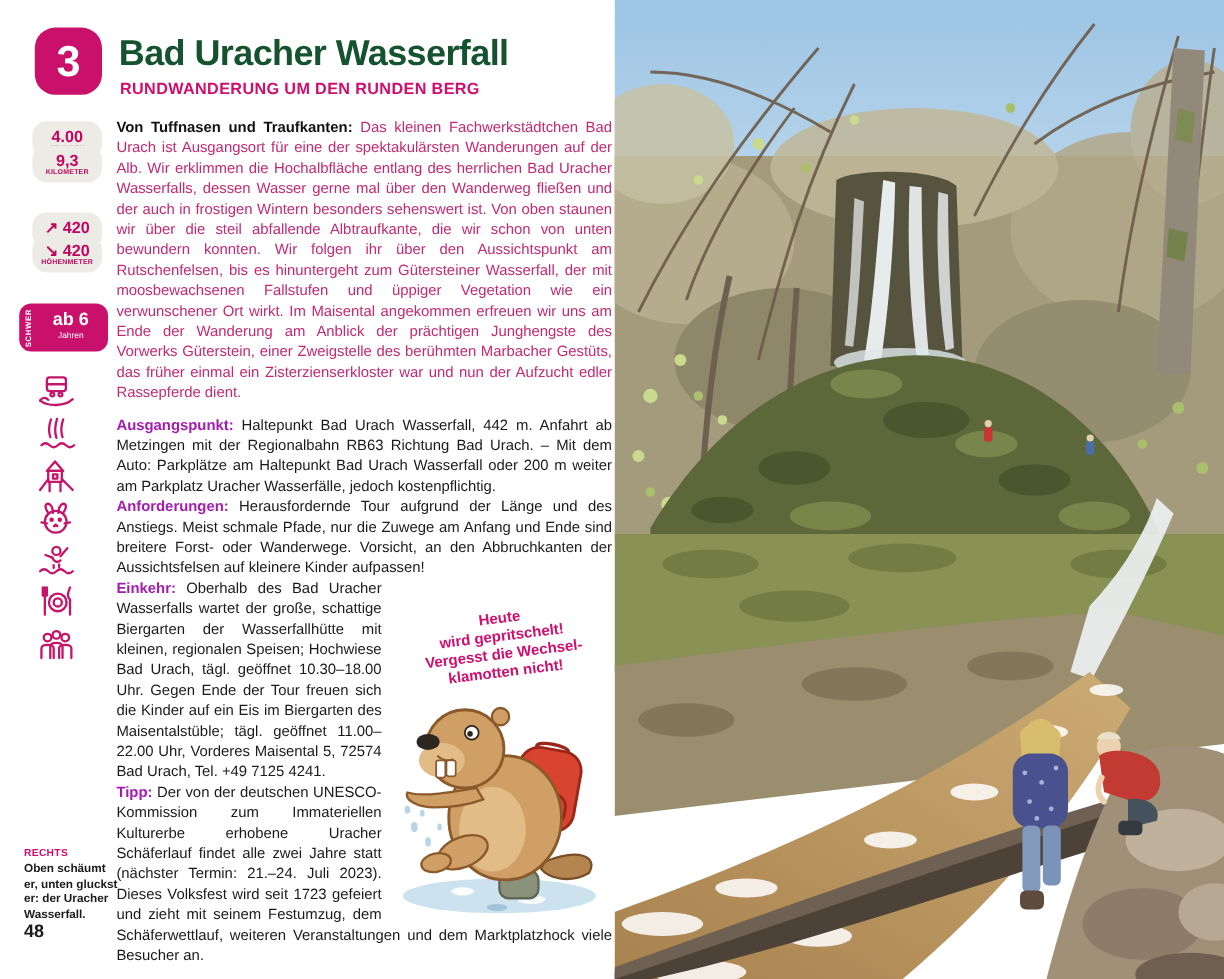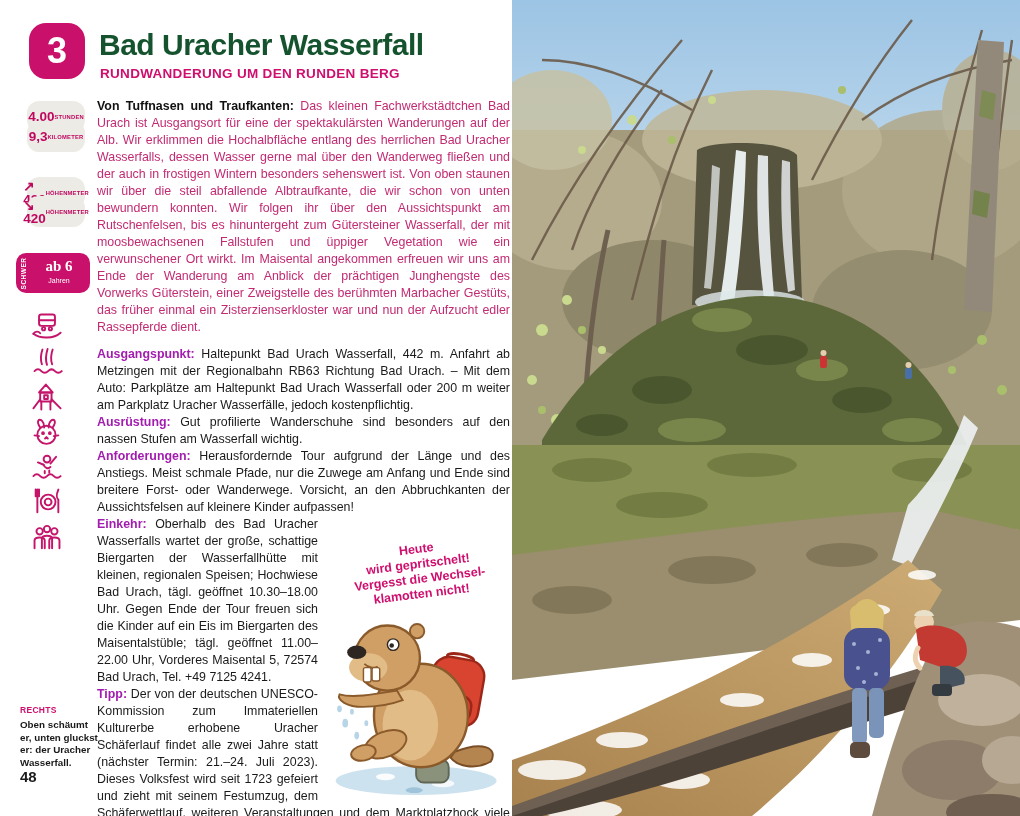--- a/index.html
+++ b/index.html
@@ -18,37 +18,37 @@
     position:absolute;left:99px;top:28px;width:410px;
     color:#14532d;font-size:30px;font-weight:bold;letter-spacing:-0.5px;
   }
   .subtitle{
     position:absolute;left:100px;top:66px;width:410px;
     color:#cf0e6e;font-size:13.5px;font-weight:bold;letter-spacing:0.3px;
   }
   
   .stat{
     position:absolute;left:27px;width:58px;height:31px;background:#edebe6;
-    border-radius:12px;display:flex;flex-direction:row;align-items:center;justify-content:center;
+    border-radius:12px;display:flex;flex-direction:column;align-items:center;justify-content:center;
     color:#c0075f;
   }
   .stat .v{font-size:13.5px;font-weight:bold;line-height:13px;}
   .stat .l{font-size:5.8px;font-weight:bold;letter-spacing:0.2px;margin-top:1px;}
   .diff{
     position:absolute;left:16px;top:253px;width:74px;height:40px;
     background:#c9116b;border-radius:10px;color:#fff;
   }
   .diff .tab{
     position:absolute;left:1px;top:0;width:13px;height:40px;
     display:flex;align-items:center;justify-content:center;
   }
   .diff .tab span{
     transform:rotate(-90deg);font-size:6.5px;font-weight:bold;letter-spacing:0.5px;white-space:nowrap;
   }
-  .diff .age{position:absolute;left:14px;top:5px;width:58px;text-align:center;font-size:15px;font-weight:bold;font-family:Liberation Serif, serif;}
+  .diff .age{position:absolute;left:14px;top:5px;width:58px;text-align:center;font-size:15px;font-weight:bold;}
   .diff .ageu{position:absolute;left:14px;top:24px;width:58px;text-align:center;font-size:7px;}
   
   .icon-rail{position:absolute;left:30px;top:312px;width:36px;display:flex;flex-direction:column;gap:5px;}
   .icon-rail svg{width:34px;height:30px;}
   .pink-stroke{stroke:#c4156b;fill:none;stroke-width:1.7;stroke-linecap:round;stroke-linejoin:round;}
   
   .main-text{
     position:absolute;left:97px;top:98px;width:413px;
     font-size:12.4px;line-height:17px;text-align:justify;
   }
@@ -174,21 +174,20 @@
       <circle cx="21.5" cy="8" r="2.8"></circle>
       <path d="M17,23 V16 C17,12.5 26,12.5 26,16 V23"></path>
     </g>
   </svg>
 </div>
 
 <div class="main-text">
   <p class="intro"><b>Von Tuffnasen und Traufkanten:</b> <span>Das kleinen Fachwerkstädtchen Bad Urach ist Ausgangsort für eine der spektakulärsten Wanderungen auf der Alb. Wir erklimmen die Hochalbfläche entlang des herrlichen Bad Uracher Wasserfalls, dessen Wasser gerne mal über den Wanderweg fließen und der auch in frostigen Wintern besonders sehenswert ist. Von oben staunen wir über die steil abfallende Albtraufkante, die wir schon von unten bewundern konnten. Wir folgen ihr über den Aussichtspunkt am Rutschenfelsen, bis es hinuntergeht zum Gütersteiner Wasserfall, der mit moosbewachsenen Fallstufen und üppiger Vegetation wie ein verwunschener Ort wirkt. Im Maisental angekommen erfreuen wir uns am Ende der Wanderung am Anblick der prächtigen Junghengste des Vorwerks Güterstein, einer Zweigstelle des berühmten Marbacher Gestüts, das früher einmal ein Zisterzienserkloster war und nun der Aufzucht edler Rassepferde dient.</span></p>
 
   <p><b class="lead">Ausgangspunkt:</b> <span>Haltepunkt Bad Urach Wasserfall, 442 m. Anfahrt ab Metzingen mit der Regionalbahn RB63 Richtung Bad Urach. – Mit dem Auto: Parkplätze am Haltepunkt Bad Urach Wasserfall oder 200 m weiter am Parkplatz Uracher Wasserfälle, jedoch kostenpflichtig.</span></p>
-  <p><b class="lead">Ausrüstung:</b> <span>Gut profilierte Wanderschuhe sind besonders auf den nassen Stufen am Wasserfall wichtig.</span></p>
   <p><b class="lead">Anforderungen:</b> <span>Herausfordernde Tour aufgrund der Länge und des Anstiegs. Meist schmale Pfade, nur die Zuwege am Anfang und Ende sind breitere Forst- oder Wanderwege. Vorsicht, an den Abbruchkanten der Aussichtsfelsen auf kleinere Kinder aufpassen!</span></p>
 
   <div class="mascot">
     <div class="speech">
       <span>Heute</span>
       <span>wird gepritschelt!</span>
       <span>Vergesst die Wechsel-</span>
       <span>klamotten nicht!</span>
     </div>
     <svg class="beaver" viewBox="0 0 190 200">

